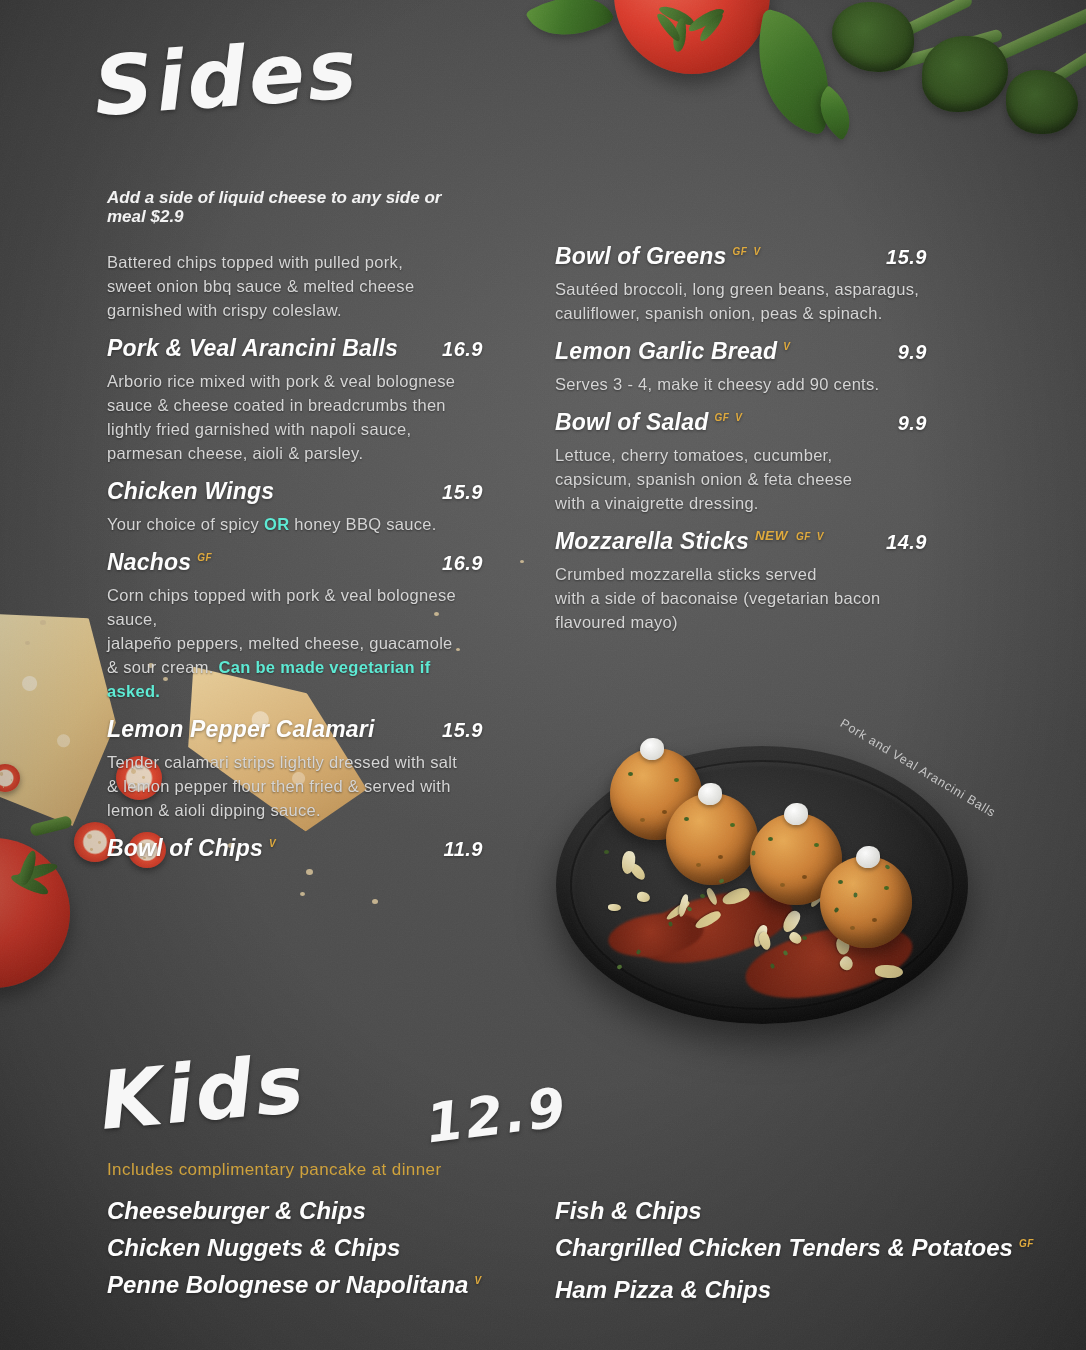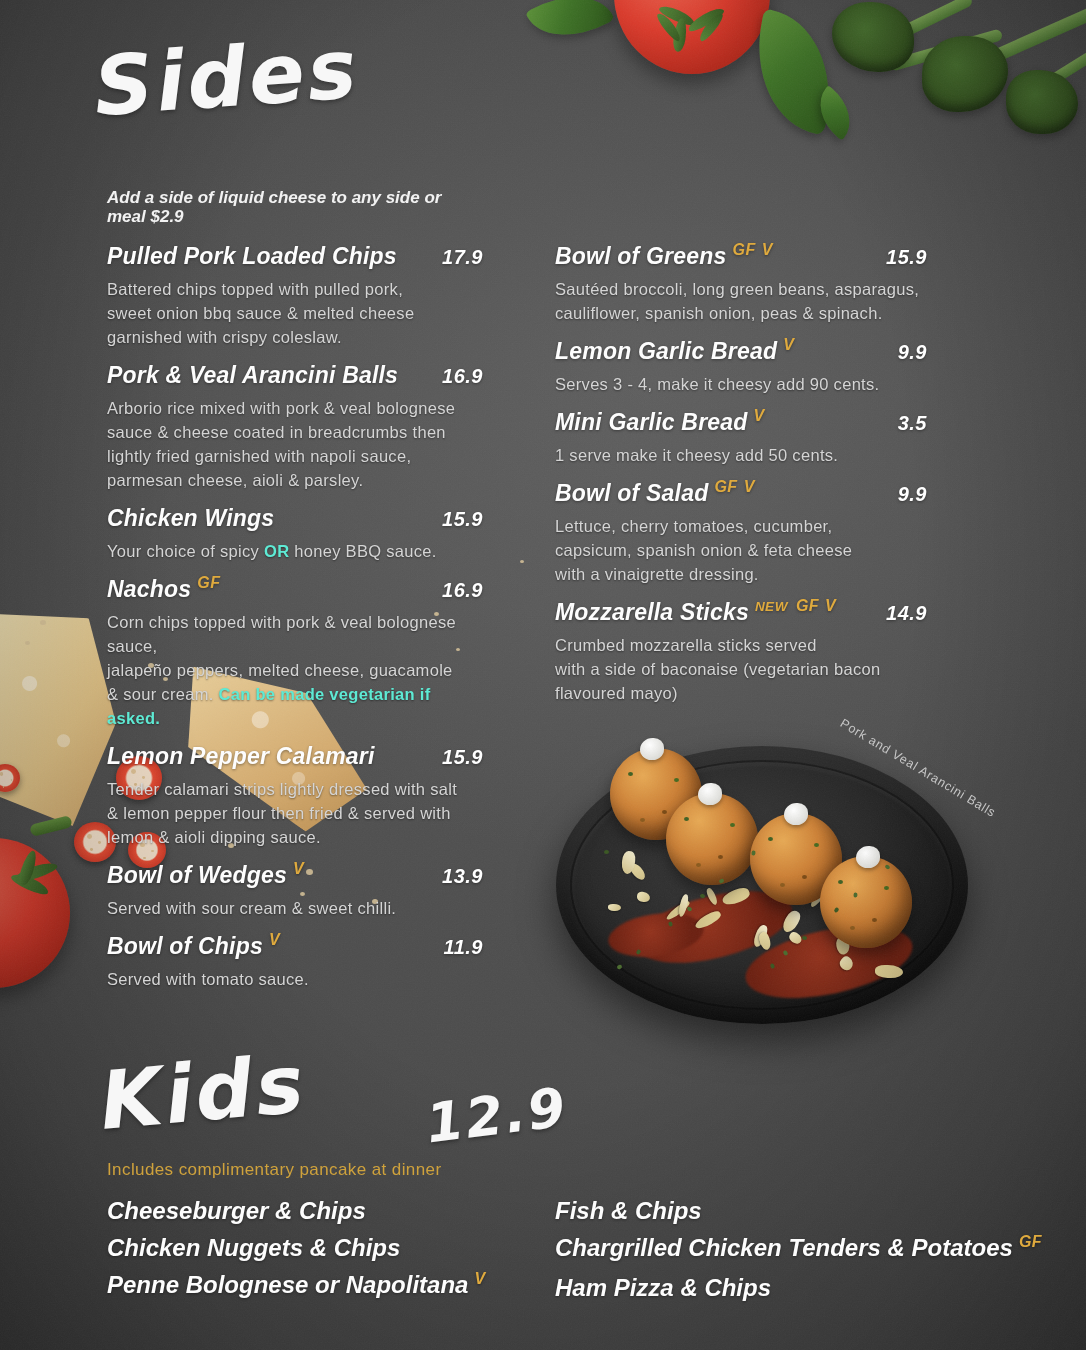--- a/index.html
+++ b/index.html
@@ -40,21 +40,21 @@
   .col-left{left:107px;width:376px;}
   .col-right{left:555px;width:372px;}
 
   .menu-item{margin-bottom:13px;}
   .item-row{display:flex;justify-content:space-between;align-items:baseline;}
   .item-name{
     margin:0;font-size:23px;font-weight:700;font-style:italic;color:#fdfdfd;
     letter-spacing:.2px;white-space:nowrap;text-shadow:0 1px 3px rgba(0,0,0,.4);
   }
   .price{font-size:20px;font-weight:700;font-style:italic;color:#ffffff;letter-spacing:.5px;text-shadow:0 1px 3px rgba(0,0,0,.4);}
-  .tag{position:relative;top:-9px;margin-left:6px;font-size:16px;font-weight:700;font-style:italic;color:#dfaa3e;letter-spacing:.5px;}
+  .tag{position:relative;top:-9px;margin-left:6px;font-size:10px;font-weight:700;font-style:italic;color:#dfaa3e;letter-spacing:.5px;}
   .tag.new{font-size:13.5px;margin-right:2px;}
   .desc{
     margin:7px 0 0 0;font-size:16.5px;font-weight:300;line-height:24px;color:#d5d5d5;
     letter-spacing:.3px;white-space:pre-line;text-shadow:0 1px 2px rgba(0,0,0,.45);
   }
   .desc b{font-weight:600;color:#5eead4;}
 
   .kids-subtitle{left:107px;top:1160px;margin:0;font-size:17px;font-weight:300;color:#cfa23c;letter-spacing:.4px;}
   .kids-col{position:absolute;top:1192px;z-index:5;}
   .kids-col-left{left:107px;}
@@ -142,24 +142,20 @@
     <div class="sepal" style="left:96px;top:28px;width:44px;height:12px;transform:rotate(-18deg);"></div>
     <div class="sepal" style="left:92px;top:40px;width:40px;height:12px;transform:rotate(24deg);"></div>
     <div class="sepal" style="left:104px;top:12px;width:12px;height:36px;transform:rotate(18deg);"></div>
   </div>
 
   <h1 class="txt brush sides-title">Sides</h1>
   <p class="txt note note-white">Add a side of liquid cheese to any side or meal $2.9</p>
 
   <div class="col col-left">
       <div class="menu-item">
-    <div class="item-row">
-      <h3 class="item-name"><span>Pulled Pork Loaded Chips</span><span class="tags"></span></h3>
-      <span class="price">17.9</span>
-    </div>
     <p class="desc"><span>Battered chips topped with pulled pork,
 sweet onion bbq sauce &amp; melted cheese
 garnished with crispy coleslaw.</span></p>
   </div>
       <div class="menu-item">
     <div class="item-row">
       <h3 class="item-name"><span>Pork &amp; Veal Arancini Balls</span><span class="tags"></span></h3>
       <span class="price">16.9</span>
     </div>
     <p class="desc"><span>Arborio rice mixed with pork &amp; veal bolognese
@@ -187,55 +183,40 @@
     <div class="item-row">
       <h3 class="item-name"><span>Lemon Pepper Calamari</span><span class="tags"></span></h3>
       <span class="price">15.9</span>
     </div>
     <p class="desc"><span>Tender calamari strips lightly dressed with salt
 &amp; lemon pepper flour then fried &amp; served with
 lemon &amp; aioli dipping sauce.</span></p>
   </div>
       <div class="menu-item">
     <div class="item-row">
-      <h3 class="item-name"><span>Bowl of Wedges</span><span class="tags"><span class="tag">V</span></span></h3>
-      <span class="price">13.9</span>
-    </div>
-    <p class="desc"><span>Served with sour cream &amp; sweet chilli.</span></p>
-  </div>
-      <div class="menu-item">
-    <div class="item-row">
       <h3 class="item-name"><span>Bowl of Chips</span><span class="tags"><span class="tag">V</span></span></h3>
       <span class="price">11.9</span>
     </div>
-    <p class="desc"><span>Served with tomato sauce.</span></p>
   </div>
     </div>
   <div class="col col-right">
       <div class="menu-item">
     <div class="item-row">
       <h3 class="item-name"><span>Bowl of Greens</span><span class="tags"><span class="tag">GF</span><span class="tag">V</span></span></h3>
       <span class="price">15.9</span>
     </div>
     <p class="desc"><span>Sautéed broccoli, long green beans, asparagus,
 cauliflower, spanish onion, peas &amp; spinach.</span></p>
   </div>
       <div class="menu-item">
     <div class="item-row">
       <h3 class="item-name"><span>Lemon Garlic Bread</span><span class="tags"><span class="tag">V</span></span></h3>
       <span class="price">9.9</span>
     </div>
     <p class="desc"><span>Serves 3 - 4, make it cheesy add 90 cents.</span></p>
-  </div>
-      <div class="menu-item">
-    <div class="item-row">
-      <h3 class="item-name"><span>Mini Garlic Bread</span><span class="tags"><span class="tag">V</span></span></h3>
-      <span class="price">3.5</span>
-    </div>
-    <p class="desc"><span>1 serve make it cheesy add 50 cents.</span></p>
   </div>
       <div class="menu-item">
     <div class="item-row">
       <h3 class="item-name"><span>Bowl of Salad</span><span class="tags"><span class="tag">GF</span><span class="tag">V</span></span></h3>
       <span class="price">9.9</span>
     </div>
     <p class="desc"><span>Lettuce, cherry tomatoes, cucumber,
 capsicum, spanish onion &amp; feta cheese
 with a vinaigrette dressing.</span></p>
   </div>

